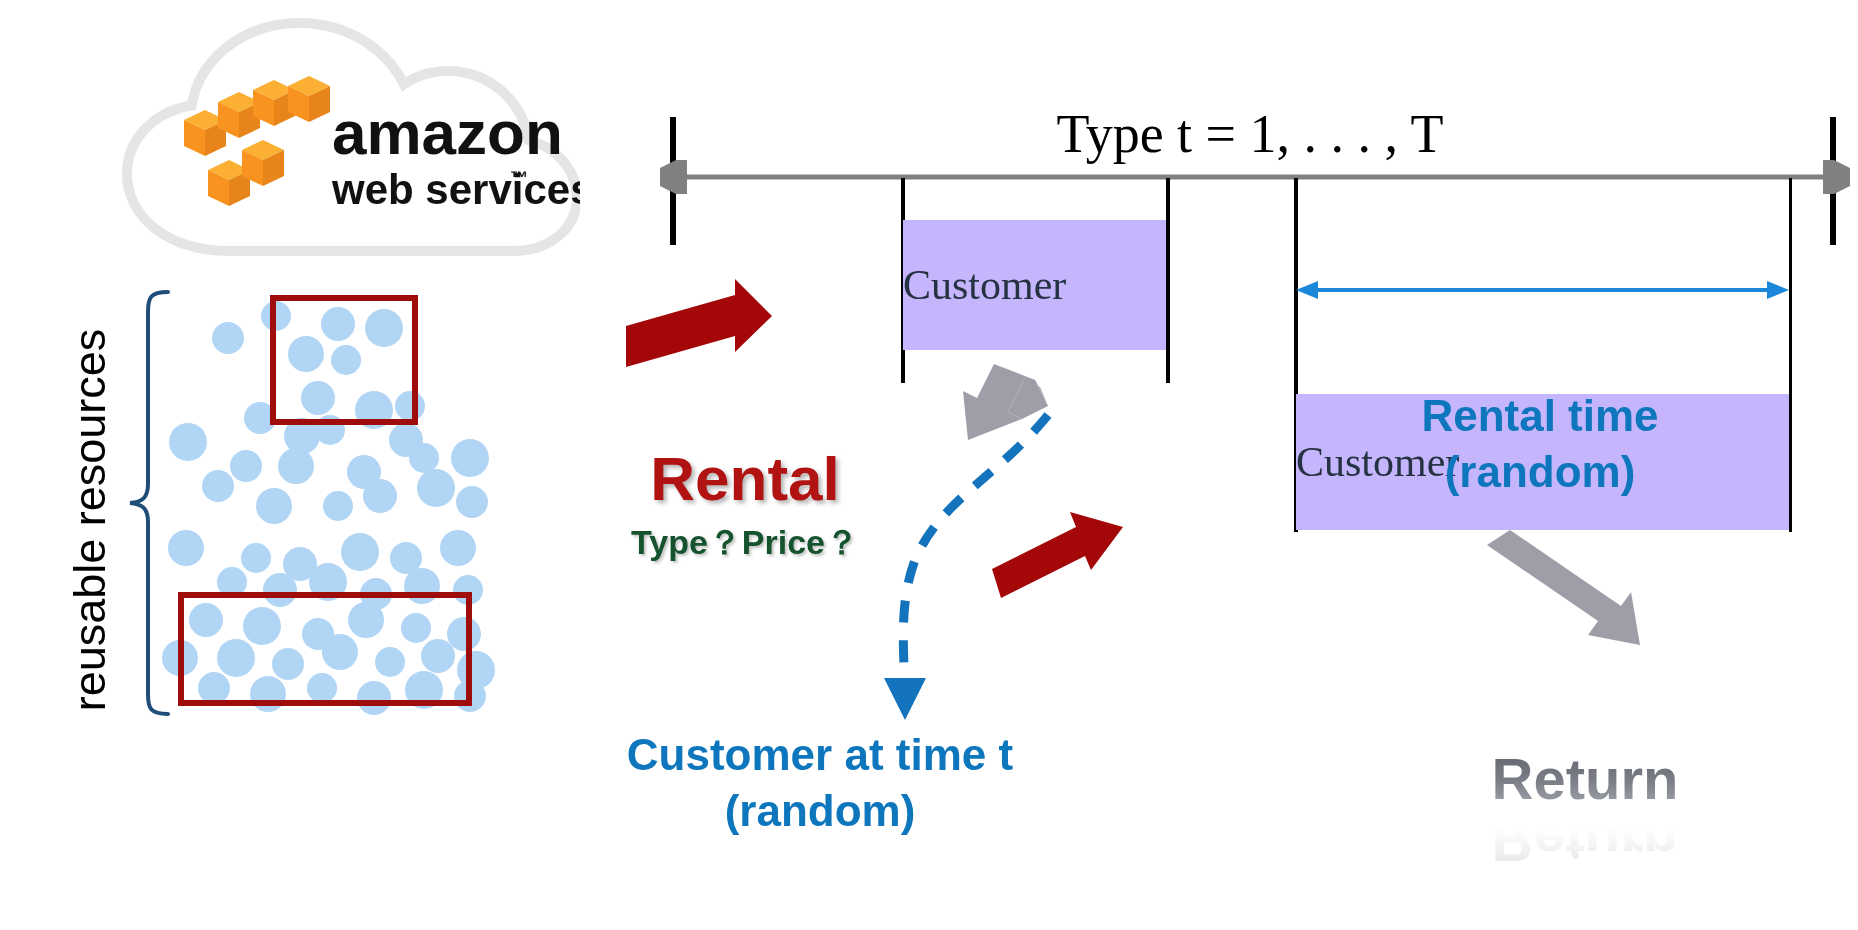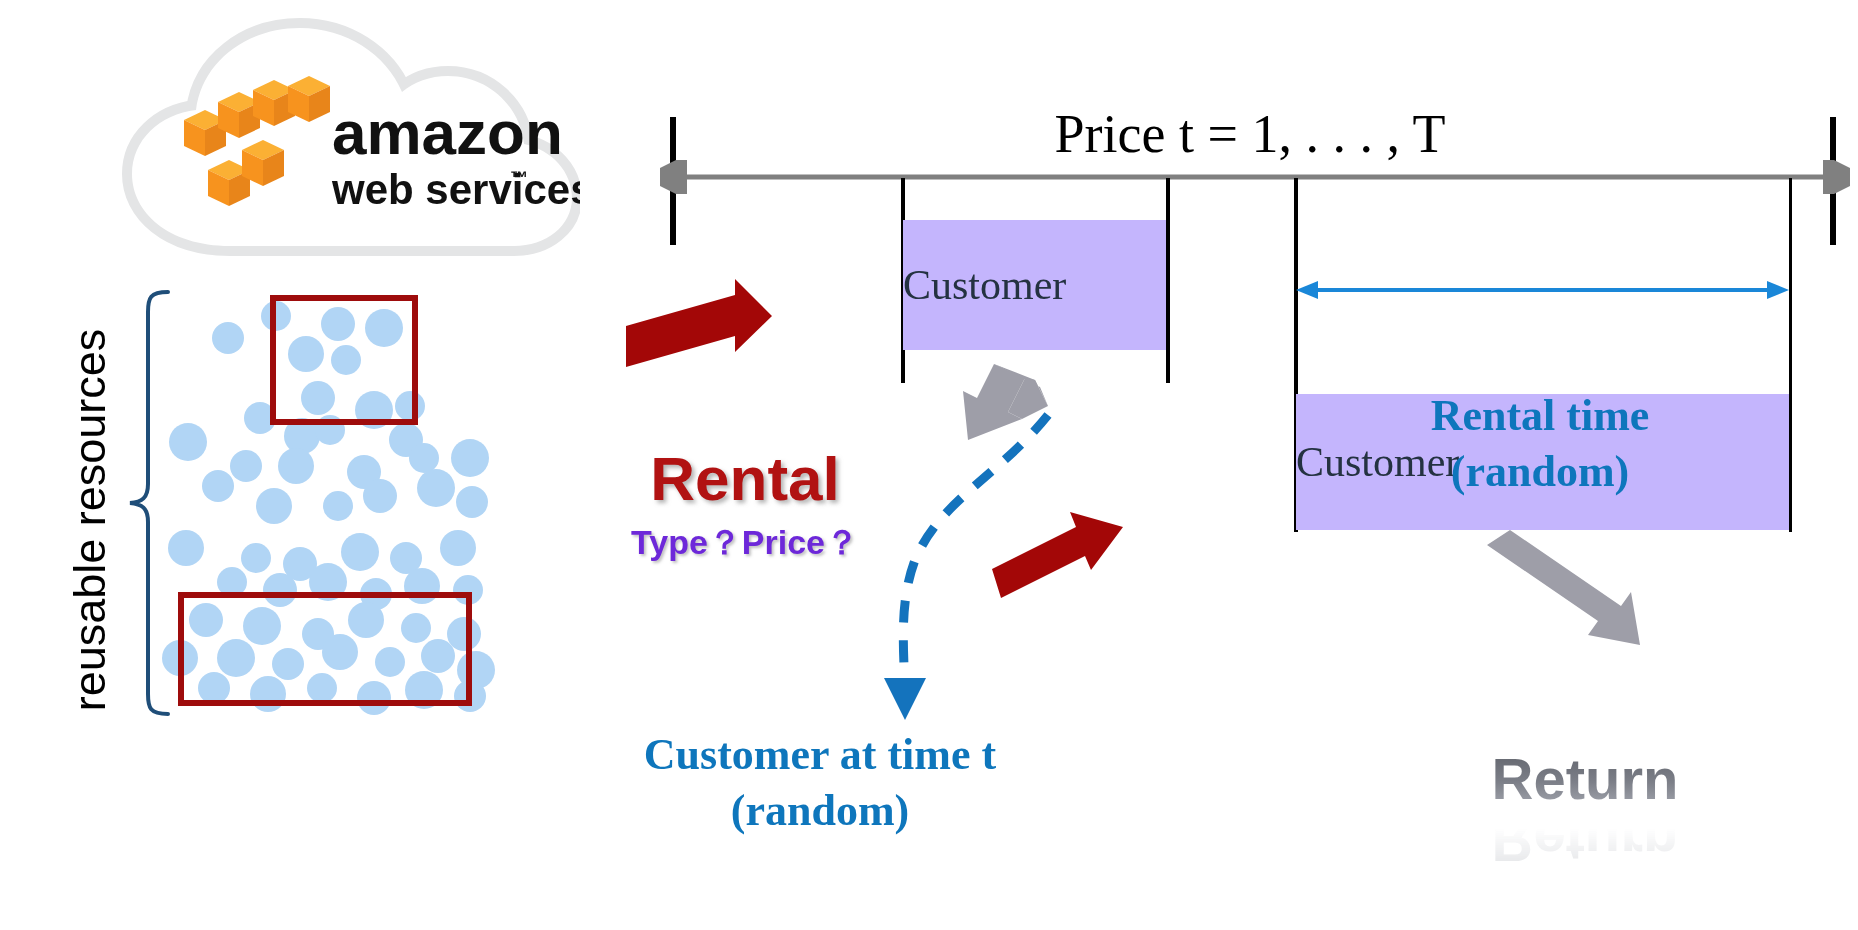--- a/index.html
+++ b/index.html
@@ -38,25 +38,25 @@
   
   .cust-box{position:absolute;background:#c4b5fd;display:flex;
     align-items:center;justify-content:flex-start;
     font-size:42px;color:#243241;font-family:Liberation Serif, serif;}
 
   
   #provide{left:575px;top:443px;width:340px;text-align:center;
     font-size:62px;font-weight:bold;color:#B11212;
     text-shadow:3px 3px 4px rgba(120,120,120,.55);}
   #typeprice{left:575px;top:520px;width:340px;text-align:center;
-    font-size:34px;font-weight:bold;color:#6d28d9;
+    font-size:34px;font-weight:bold;color:#14532d;
     text-shadow:2px 2px 3px rgba(130,130,130,.5);}
 
   .bluetext{position:absolute;color:#0E76BC;font-weight:bold;text-align:center;
-    font-family:Liberation Serif, serif;}
+    font-family:Liberation Sans, sans-serif;}
   #revenue{left:540px;top:727px;width:560px;font-size:44px;line-height:56px;}
   #rental{left:1320px;top:388px;width:440px;font-size:44px;line-height:56px;}
 
   #return-wrap{left:1420px;top:745px;width:330px;height:150px;}
   #return-main{position:absolute;left:0;top:0;width:330px;text-align:center;
     font-size:58px;font-weight:bold;
     background:linear-gradient(180deg,#5d6068 0%,#7c7f88 55%,#a9acb4 100%);
     -webkit-background-clip:text;background-clip:text;color:transparent;
     font-family:"Liberation Sans",sans-serif;}
   #return-refl{position:absolute;left:0;top:63px;width:330px;text-align:center;
@@ -207,21 +207,21 @@
       <marker id="ahL" markerWidth="9" markerHeight="9" refX="8" refY="4.5" orient="auto">
         <path d="M9,0 L0,4.5 L9,9 Z" fill="#808080"></path>
       </marker>
       <marker id="ahR" markerWidth="9" markerHeight="9" refX="1" refY="4.5" orient="auto">
         <path d="M0,0 L9,4.5 L0,9 Z" fill="#808080"></path>
       </marker>
     </defs>
     <line x1="22" y1="17" x2="1168" y2="17" stroke="#808080" stroke-width="5" marker-start="url(#ahL)" marker-end="url(#ahR)"></line>
   </svg>
 
-  <div class="abs" id="time-label">Price t = 1, . . . , T</div>
+  <div class="abs" id="time-label">Type t = 1, . . . , T</div>
 
   <div class="tl-div abs" style="left:901px;top:178px;height:205px;"></div>
   <div class="tl-div abs" style="left:1166px;top:178px;height:205px;"></div>
   <div class="tl-div abs" style="left:1294px;top:178px;height:354px;"></div>
   <div class="tl-div-thin abs" style="left:1789px;top:178px;height:354px;"></div>
 
   <div class="cust-box abs" style="left:903px;top:220px;width:263px;height:130px;">
     <span>Customer</span>
   </div>
 

